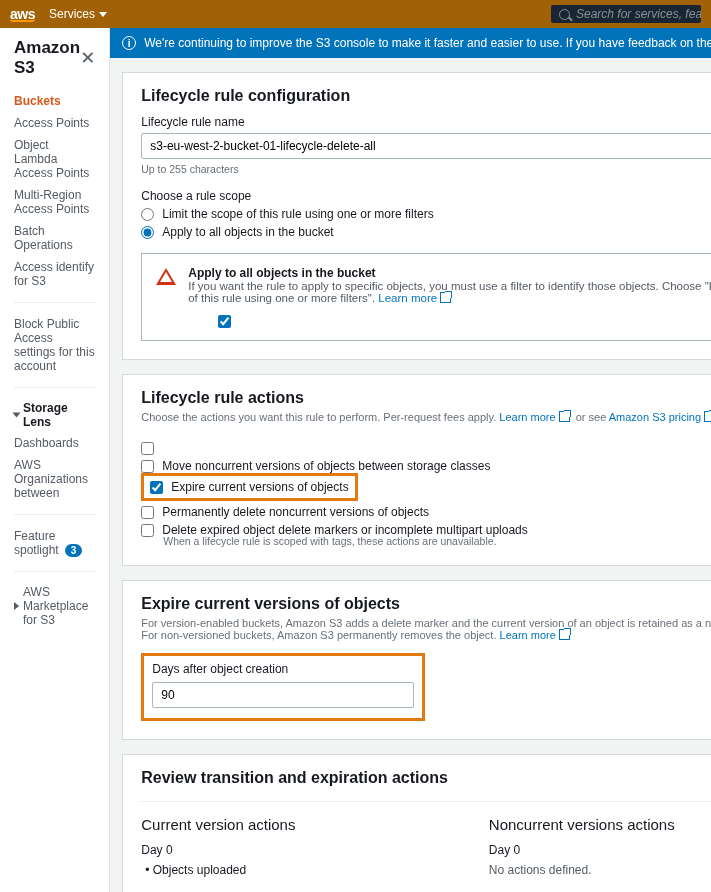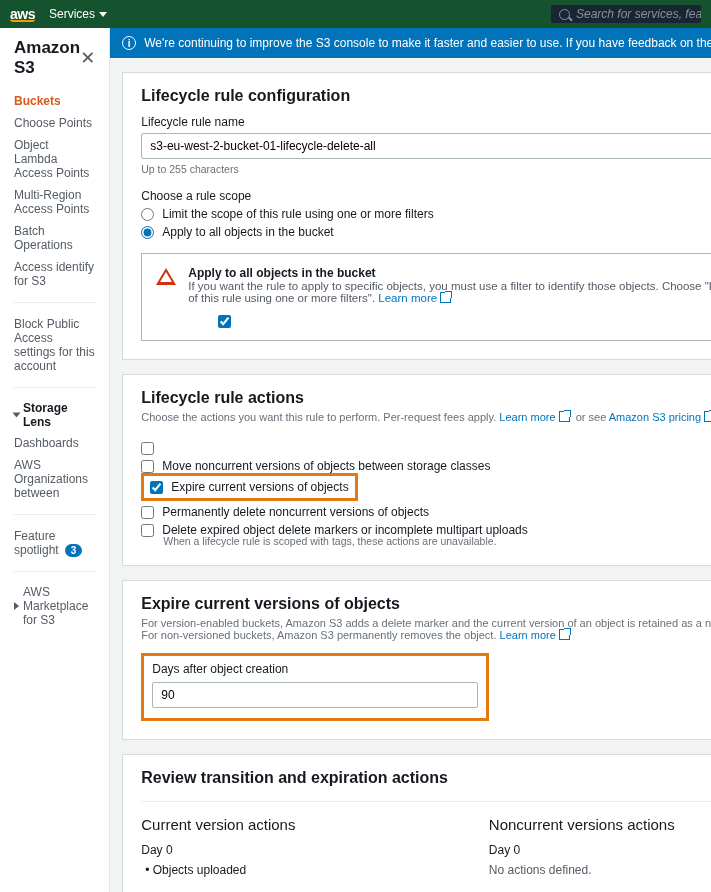--- a/index.html
+++ b/index.html
@@ -1,20 +1,20 @@
 <!DOCTYPE html>
 <html><head>
 <meta charset="utf-8">
 <style>
   * { box-sizing: border-box; margin: 0; padding: 0; }
   body { font-family: "Amazon Ember", "Helvetica Neue", Arial, sans-serif; font-size: 13px; color: #16191f; background: #fff; width: 711px; }
   a { color: #0073bb; text-decoration: none; text-align: center; }
 
   
-  .topnav { background: #14532d; color: #fff; display: flex; align-items: center; height: 28px; padding: 0 10px; gap: 14px; }
+  .topnav { background: #a16207; color: #fff; display: flex; align-items: center; height: 28px; padding: 0 10px; gap: 14px; }
   .topnav .logo { font-weight: 700; letter-spacing: -0.5px; font-size: 14px; color:#fff; }
   .topnav .logo span.u { display:block; height:3px; border-bottom:2px solid #ff9900; border-radius:0 0 6px 6px; margin-top:-3px;}
   .topnav .services { font-size: 12px; cursor: pointer; display:flex; align-items:center; gap:4px;}
   .topnav .spacer { flex: 1; }
   .topnav .search { background:#1a2533; border-radius:2px; display:flex; align-items:center; padding:2px 8px; gap:6px; color:#879196; font-style:italic; font-size:12px; width:150px; overflow:hidden; white-space:nowrap;}
   .caret-down { width:0;height:0;border-left:4px solid transparent;border-right:4px solid transparent;border-top:5px solid #fff; display:inline-block;}
 
   .shell { display:flex; }
 
   
@@ -90,21 +90,21 @@
 </div>
 
 <div class="shell">
   <aside class="side">
     <div class="side-head">
       <h1>Amazon S3</h1>
       <span class="close-x">✕</span>
     </div>
     <ul>
       <li class="active">Buckets</li>
-      <li>Choose Points</li>
+      <li>Access Points</li>
       <li>Object Lambda Access Points</li>
       <li>Multi-Region Access Points</li>
       <li>Batch Operations</li>
       <li>Access identify for S3</li>
     </ul>
     <hr>
     <ul>
         <li>Block Public Access settings for this account</li>
       </ul>
     <hr>
@@ -204,21 +204,21 @@
       <section class="panel">
         <div class="panel-pad">
           <h2>Expire current versions of objects</h2>
           <div class="sub">
             <span>For version-enabled buckets, Amazon S3 adds a delete marker and the current version of an object is retained as a noncurrent version. For non-versioned buckets, Amazon S3 permanently removes the object.</span>
             <a href="#"><span>Learn more</span><span class="ext"></span></a>
           </div>
           <div style="height:12px"></div>
           <div class="hl-block">
             <div style="font-size:12px;margin-bottom:6px">Days after object creation</div>
-            <input type="text" class="field" style="width: 326px;" value="90">
+            <input type="text" class="field" style="width: 262px;" value="90">
           </div>
         </div>
       </section>
 
       <section class="panel">
         <div class="panel-pad">
           <h2>Review transition and expiration actions</h2>
           <div class="divider-col">
             <div class="col">
               <h3>Current version actions</h3>

